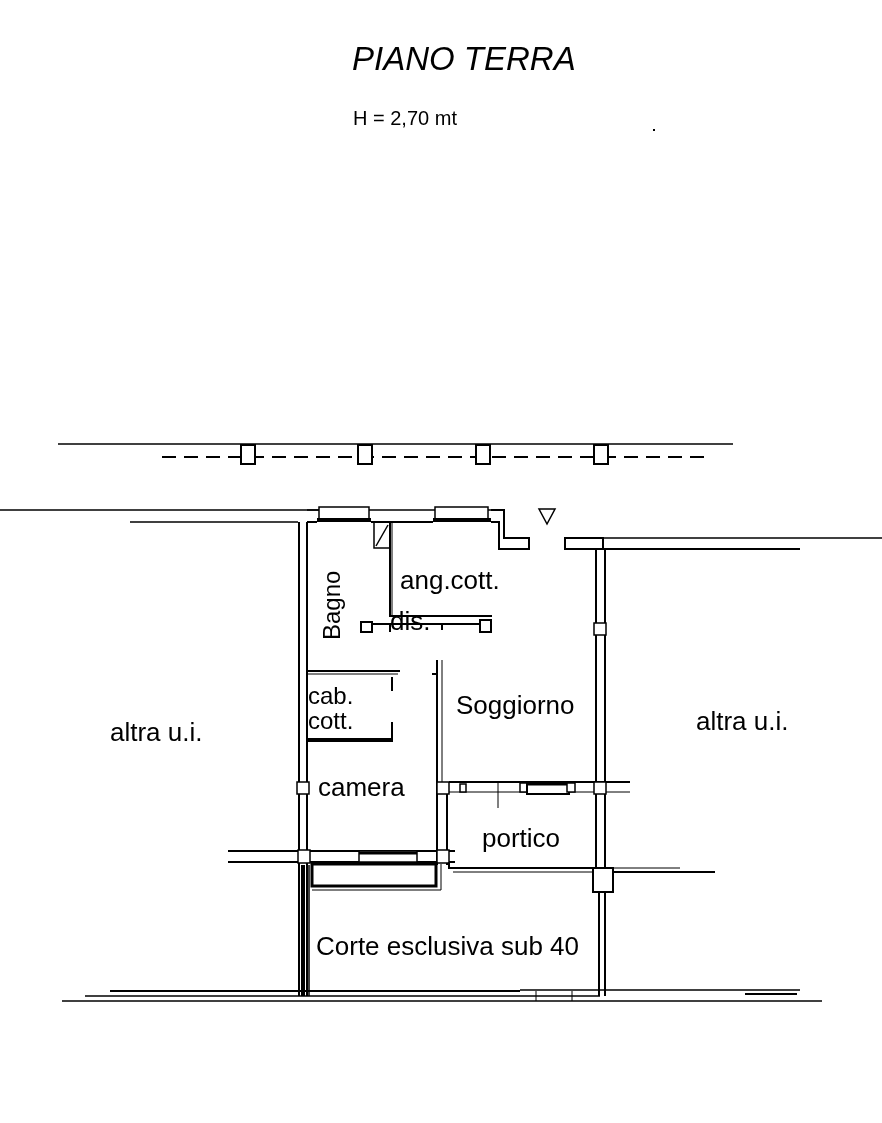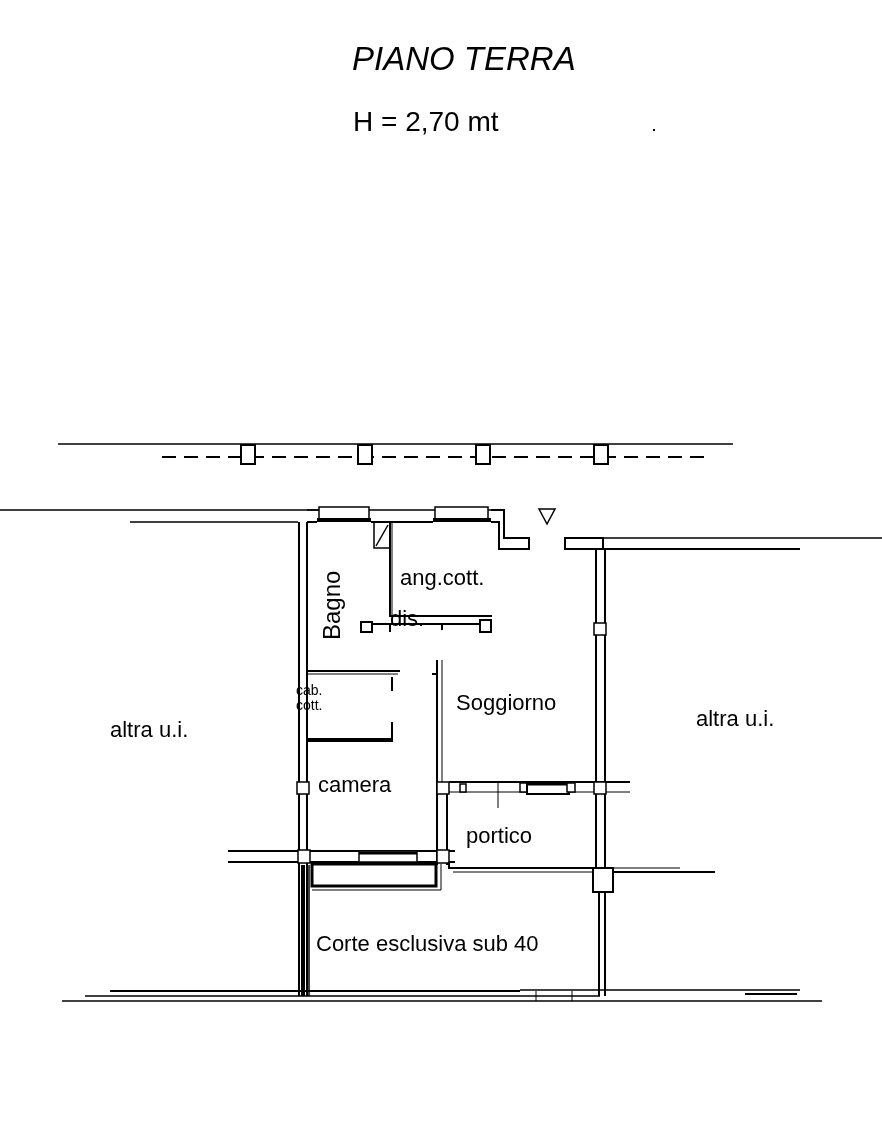--- a/index.html
+++ b/index.html
@@ -1,28 +1,28 @@
 <!DOCTYPE html>
 <html><head>
   <meta charset="utf-8">
   <style>
     html, body { margin: 0; padding: 0; background: #ffffff; }
     body { width: 882px; height: 1123px; position: relative; overflow: hidden;
            font-family: "Liberation Sans", sans-serif; color: #000; }
     .title { position: absolute; left: 352px; top: 42px; font-size: 33px; letter-spacing: 0px; line-height: 1; font-style: italic; }
-    .subtitle { position: absolute; left: 353px; top: 108px; font-size: 28px; line-height: 1; }
+    .subtitle { position: absolute; left: 353px; top: 108px; font-size: 20px; line-height: 1; }
     .plan { position: absolute; left: 0; top: 0; }
-    .label { position: absolute; font-size: 22px; line-height: 1; white-space: nowrap; }
+    .label { position: absolute; font-size: 26px; line-height: 1; white-space: nowrap; }
     .lbl-bagno { left: 320px; top: 575px; transform: rotate(-90deg); transform-origin: left top; font-size: 24px; top: 640px; }
     .lbl-angcott { left: 400px; top: 567px; }
     .lbl-dis { left: 390px; top: 608px; }
-    .lbl-cab { left: 296px; top: 683px; line-height: 1.05; font-size: 14px; }
+    .lbl-cab { left: 308px; top: 683px; line-height: 1.05; font-size: 24px; }
     .lbl-soggiorno { left: 456px; top: 692px; }
     .lbl-camera { left: 318px; top: 774px; }
-    .lbl-portico { left: 466px; top: 825px; }
+    .lbl-portico { left: 482px; top: 825px; }
     .lbl-corte { left: 316px; top: 933px; }
     .lbl-altra-left { left: 110px; top: 719px; }
     .lbl-altra-right { left: 696px; top: 708px; }
     .dot { position: absolute; left: 653px; top: 129px; width: 2px; height: 2px; background: #000; }
   </style>
 </head>
 <body>
 
 <div class="title">PIANO TERRA</div>
 <div class="subtitle">H = 2,70 mt</div>

